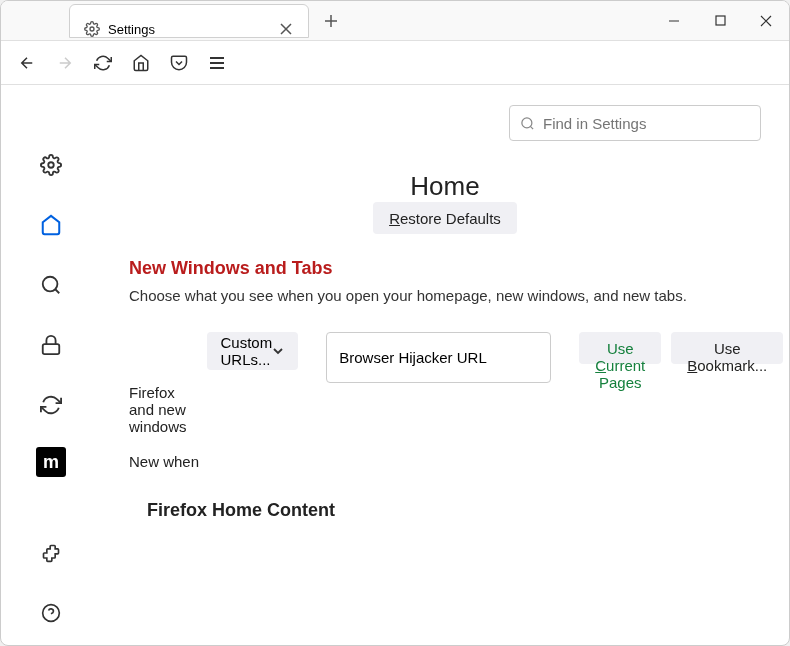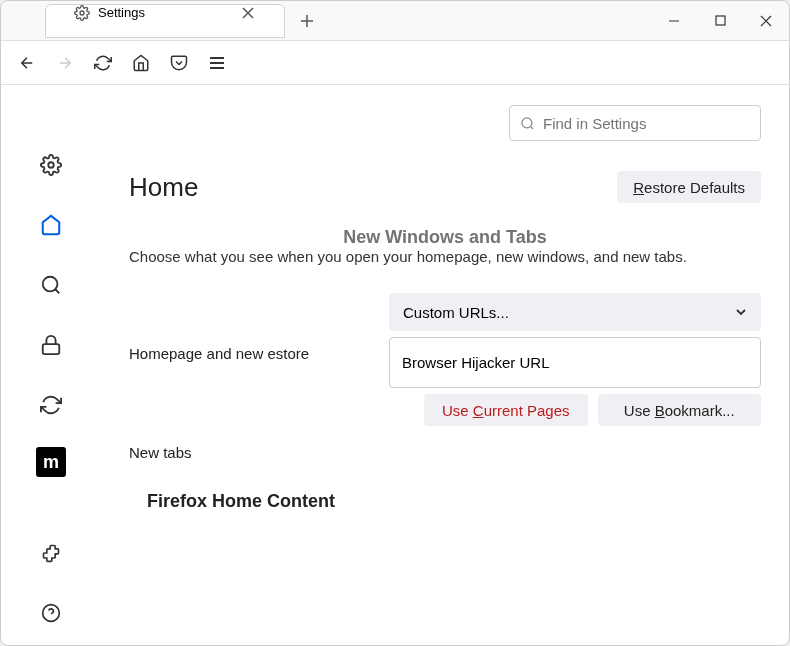--- a/index.html
+++ b/index.html
@@ -1,21 +1,21 @@
 <!DOCTYPE html>
 <html><head>
   <meta charset="utf-8">
   <style>
     * { margin: 0; padding: 0; box-sizing: border-box; font-family: "Segoe UI", Arial, sans-serif; }
     body { width: 790px; height: 646px; background: #f0f0f0; overflow: hidden; }
     
     .window { width: 790px; height: 646px; background: #fff; display: flex; flex-direction: column; border: 1px solid #ccc; border-radius: 8px; overflow: hidden; }
     
     .titlebar { height: 40px; display: flex; align-items: center; background: #f9f9f9; border-bottom: 1px solid #e0e0e0; }
-    .tab { display: flex; align-items: flex-start; background: #fff; border: 1px solid #d0d0d0; border-radius: 6px 6px 0 0; padding: 0 28px; height: 34px; margin-left: 44px; width: 240px; gap: 8px; }
+    .tab { display: flex; align-items: flex-end; background: #fff; border: 1px solid #d0d0d0; border-radius: 6px 6px 0 0; padding: 0 14px; height: 34px; margin-left: 68px; width: 240px; gap: 8px; }
     .tab-title { font-size: 13px; flex: 1; }
     .tab-close { width: 16px; height: 16px; display: flex; align-items: center; justify-content: center; cursor: pointer; color: #555; }
     .newtab-btn { width: 28px; height: 28px; display: flex; align-items: center; justify-content: center; margin-left: 8px; color: #555; cursor: pointer; }
     .win-controls { margin-left: auto; display: flex; }
     .win-btn { width: 46px; height: 40px; display: flex; align-items: center; justify-content: center; cursor: pointer; }
     
     .toolbar { height: 44px; display: flex; align-items: center; padding: 0 10px; gap: 6px; border-bottom: 1px solid #e0e0e0; }
     .tb-btn { width: 32px; height: 32px; display: flex; align-items: center; justify-content: center; border-radius: 4px; cursor: pointer; color: #333; }
     .tb-btn.disabled { color: #bbb; cursor: default; }
     .urlbar { flex: 1; height: 32px; background: #f0f0f3; border-radius: 6px; display: flex; align-items: center; padding: 0 10px; gap: 8px; margin: 0 8px; }
@@ -28,36 +28,36 @@
     .sidebar { width: 100px; display: flex; flex-direction: column; align-items: center; padding-top: 62px; gap: 24px; }
     .sidebar-item { width: 36px; height: 36px; display: flex; align-items: center; justify-content: center; border-radius: 4px; cursor: pointer; color: #333; }
     .sidebar-item.active { color: #0061e0; }
     .sidebar-item.mozilla { background: #000; color: #fff; width: 30px; height: 30px; font-weight: bold; font-size: 18px; border-radius: 3px; }
     
     .main { flex: 1; padding: 20px 28px 0 28px; overflow: auto; }
     .search-wrap { display: flex; justify-content: flex-end; margin-bottom: 30px; }
     .search-box { width: 252px; height: 36px; border: 1px solid #ccc; border-radius: 4px; display: flex; align-items: center; padding: 2px 10px; gap: 8px; }
     .search-box input { border: none; outline: none; font-size: 15px; flex: 1; background: transparent; }
     
-    .header-row { display: flex; align-items: center; justify-content: space-between; margin-bottom: 24px; }
+    .header-row { display: flex; align-items: center; justify-content: space-between; margin-bottom: 24px; flex-direction: column; }
     .page-title { font-size: 26px; font-weight: 400; color: #222; }
     .btn { height: 32px; padding: 8px 16px; background: #f0f0f4; border: none; border-radius: 4px; font-size: 15px; cursor: pointer; color: #222; }
     
-    .section-title { font-size: 18px; font-weight: 600; color: #737373; text-align: center; }
+    .section-title { font-size: 18px; font-weight: 600; margin-bottom: 8px; color: #b91c1c; }
     .section-desc { font-size: 15px; color: #333; margin-bottom: 28px; }
     
     .field-row { display: flex; align-items: center; margin-bottom: 12px; gap: 20px; }
     .field-label { font-size: 15px; color: #222; width: 240px; }
-    .field-controls { flex: 1; display: flex; flex-direction: column; gap: 6px; }
+    .field-controls { flex: 1; display: flex; flex-direction: row; gap: 28px; }
     
     .dropdown { height: 38px; background: #f0f0f4; border-radius: 4px; display: flex; align-items: center; padding: 0 14px; cursor: pointer; font-size: 15px; justify-content: space-between; }
     .text-input { height: 51px; border: 1px solid #ccc; border-radius: 4px; padding: 0 12px; font-size: 15px; outline: none; }
     .btn-row { display: flex; gap: 10px; }
     .btn-row .btn { flex: 1; }
-    .btn.disabled { color: #b91c1c; cursor: default; margin-left: 35px; }
+    .btn.disabled { color: #15803d; cursor: default; }
     
     .section2-title { font-size: 18px; font-weight: 600; margin-top: 30px; color: #222; margin-left: 18px; }
     
     .underline-letter { text-decoration: underline; }
     
     svg { display: block; }
   </style>
 </head>
 <body>
 
@@ -202,38 +202,38 @@
 
       <div class="header-row">
         <h1 class="page-title">Home</h1>
         <button class="btn"><span class="underline-letter">R</span>estore Defaults</button>
       </div>
 
       <h2 class="section-title">New Windows and Tabs</h2>
       <p class="section-desc">Choose what you see when you open your homepage, new windows, and new tabs.</p>
 
       <div class="field-row" style="align-items:flex-start;">
-        <div class="field-label" style="padding-top:52px;">Homepage and new estore</div>
+        <div class="field-label" style="padding-top:52px;">Firefox and new windows</div>
         <div class="field-controls">
           <div class="dropdown">
             <span>Custom URLs...</span>
             <span>
               <svg width="12" height="12" viewBox="0 0 12 12">
                   <path d="M2 4 L6 8 L10 4" fill="none" stroke="#333" stroke-width="1.8"></path>
                 </svg>
             </span>
           </div>
           <input class="text-input" type="text" value="Browser Hijacker URL" style="">
           <div class="btn-row">
             <button class="btn disabled">Use <span class="underline-letter">C</span>urrent Pages</button>
             <button class="btn">Use <span class="underline-letter">B</span>ookmark...</button>
           </div>
         </div>
       </div>
 
       <div class="field-row" style="margin-top:18px;">
-        <div class="field-label">New tabs</div>
+        <div class="field-label">New when</div>
       </div>
 
       <h2 class="section2-title">Firefox Home Content</h2>
     </div>
   </div>
 </div>
 
 </body></html>

